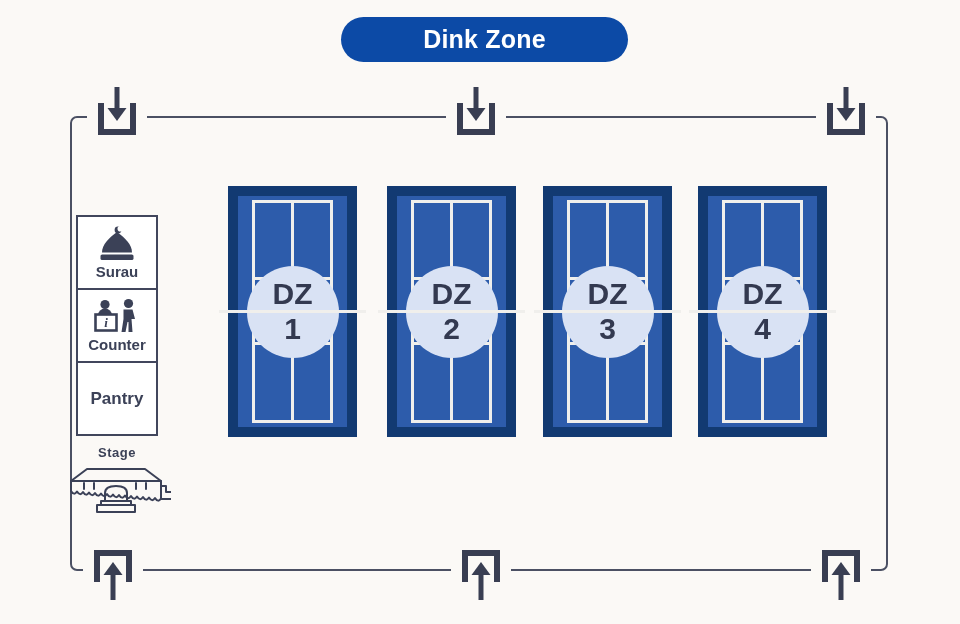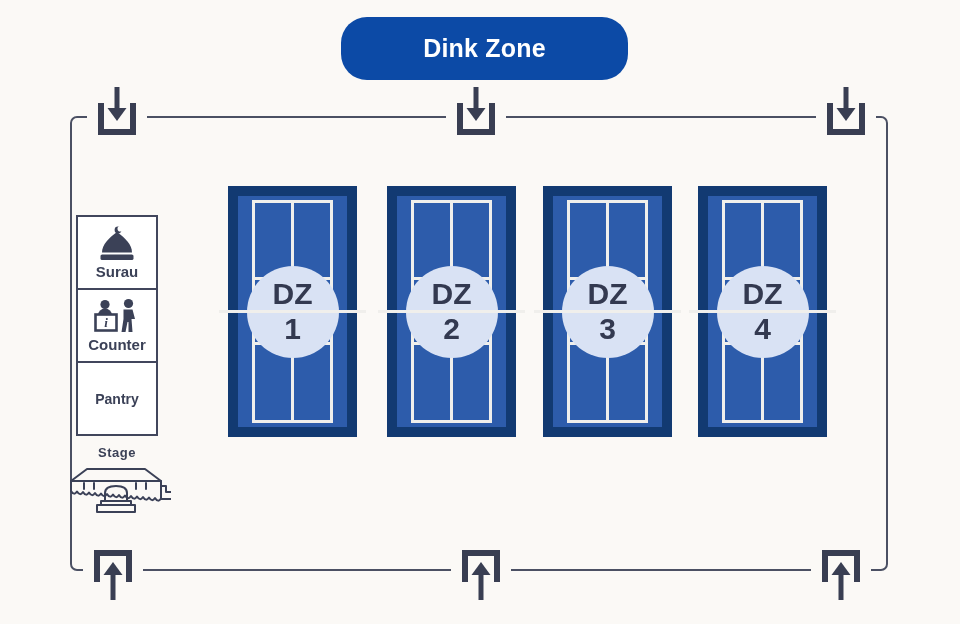--- a/index.html
+++ b/index.html
@@ -10,21 +10,21 @@
   .canvas{
     position:relative;
     width:960px;height:624px;
     background:#fbf9f6;
     overflow:hidden;
   }
 
   
   .title-pill{
     position:absolute;left:341px;top:17px;
-    width:287px;height:63px;
+    width:287px;height:45px;
     background:#0c4aa6;border-radius:26px;
     display:flex;align-items:center;justify-content:center;
   }
   .title-pill span{
     color:#ffffff;font-size:25px;font-weight:bold;letter-spacing:0.2px;
   }
 
   
   .venue-outline{
     position:absolute;left:70px;top:116px;
@@ -55,21 +55,21 @@
     box-sizing:border-box;
     width:82px;height:75px;margin-top:-2px;
     border:2px solid #41465c;background:#ffffff;
     display:flex;flex-direction:column;align-items:center;justify-content:center;
     gap:1px;
   }
   .facility:first-child{margin-top:0;}
   .facility-label{
     color:#3b4157;font-weight:bold;font-size:15px;line-height:16px;
   }
-  .facility-label.big{font-size:14px;}
+  .facility-label.big{font-size:17px;}
 
   
   .stage-label{
     position:absolute;left:76px;top:445px;width:82px;
     text-align:center;color:#3b4157;font-weight:bold;font-size:13px;
     letter-spacing:0.5px;z-index:5;
   }
   .stage-icon{position:absolute;left:63px;top:463px;z-index:5;}
 
   

